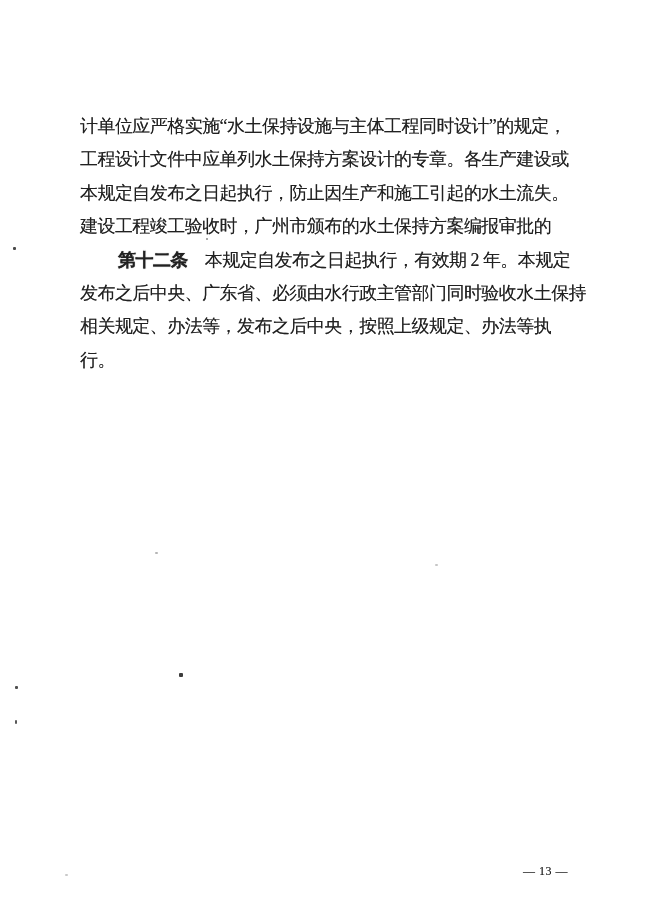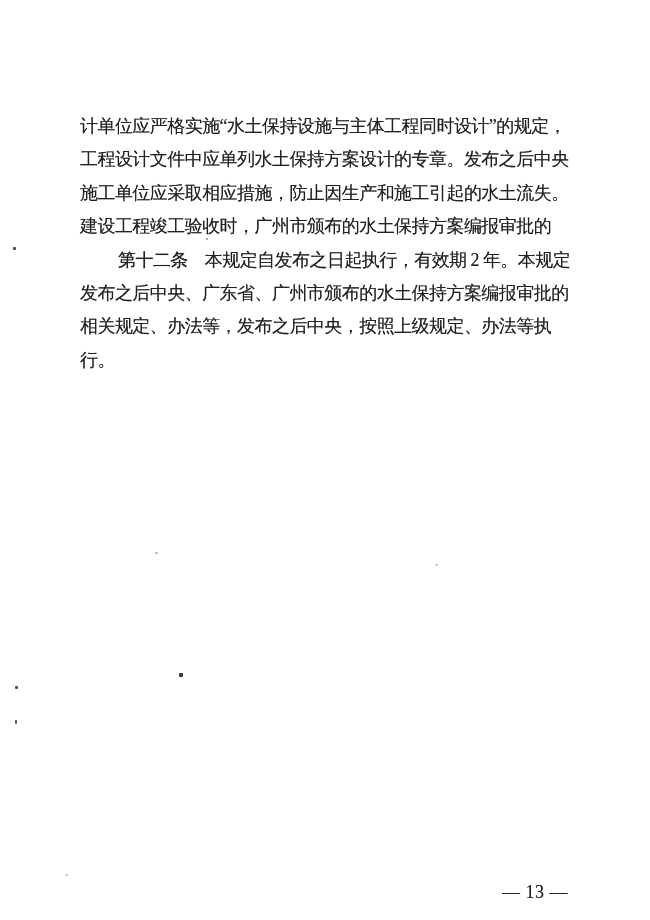--- a/index.html
+++ b/index.html
@@ -33,32 +33,32 @@
     text-shadow: 0 0 0.6px rgba(34,34,34,0.55);
   }
   .line {
     white-space: nowrap;
     height: 33.4px;
   }
   .line.indent {
     padding-left: 38px;
   }
   .term {
-    font-weight: 400;
+    font-weight: 700;
     text-shadow: 0 0 0.8px rgba(20,20,20,0.8);
   }
   .gap {
     display: inline-block;
     width: 17px;
   }
   .pageno {
     position: absolute;
-    top: 851px;
+    top: 830px;
     right: 82px;
-    font-size: 18px;
+    font-size: 12px;
     line-height: 20px;
     color: #1c1c1c;
     letter-spacing: 0.5px;
     text-shadow: 0 0 0.5px rgba(34,34,34,0.5);
   }
   .speck {
     position: absolute;
     border-radius: 1px;
   }
   .s1 { left: 13px;  top: 216px; width: 3px; height: 3px; background: #4a4a4a; }
@@ -71,25 +71,25 @@
   .s8 { left: 65px;  top: 843px; width: 3px; height: 2px; background: #c9c9c9; }
   .s9 { left: 158px; top: 897px; width: 2px; height: 2px; background: #dddddd; }
 </style>
 </head>
 <body>
 
 <div class="page">
 
   <div class="textblock">
     <div class="line">计单位应严格实施“水土保持设施与主体工程同时设计”的规定，</div>
-    <div class="line">工程设计文件中应单列水土保持方案设计的专章。发布之后中央</div>
-    <div class="line">施工单位应采取相应措施，防止因生产和施工引起的水土流失。</div>
+    <div class="line">工程设计文件中应单列水土保持方案设计的专章。各生产建设或</div>
+    <div class="line">本规定自发布之日起执行，防止因生产和施工引起的水土流失。</div>
     <div class="line">建设工程竣工验收时，广州市颁布的水土保持方案编报审批的</div>
     <div class="line indent"><span class="term">第十二条</span><span class="gap"></span><span>本规定自发布之日起执行，有效期 2 年。本规定</span></div>
-    <div class="line">发布之后中央、广东省、广州市颁布的水土保持方案编报审批的</div>
+    <div class="line">发布之后中央、广东省、必须由水行政主管部门同时验收水土保持</div>
     <div class="line">相关规定、办法等，发布之后中央，按照上级规定、办法等执</div>
     <div class="line">行。</div>
   </div>
 
   <div class="pageno">— 13 —</div>
 
   <div class="speck s1"></div>
   <div class="speck s2"></div>
   <div class="speck s3"></div>
   <div class="speck s4"></div>

